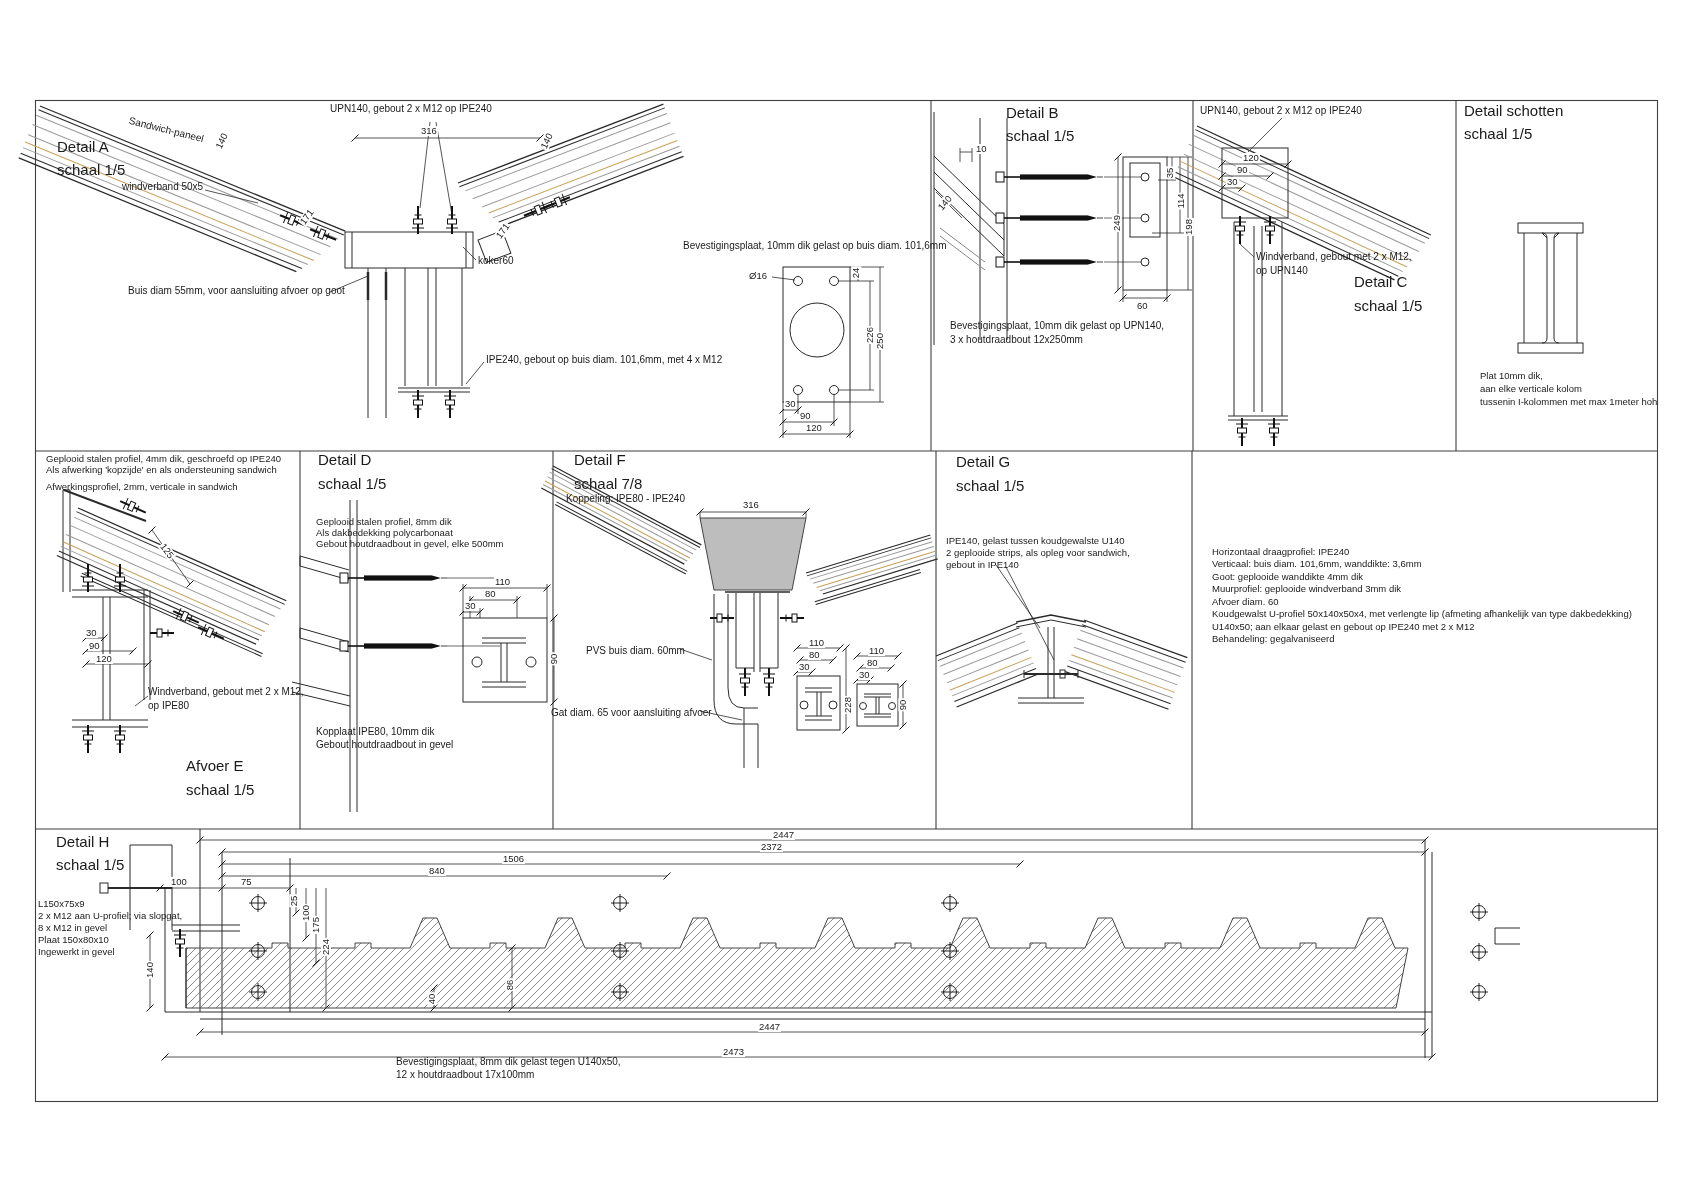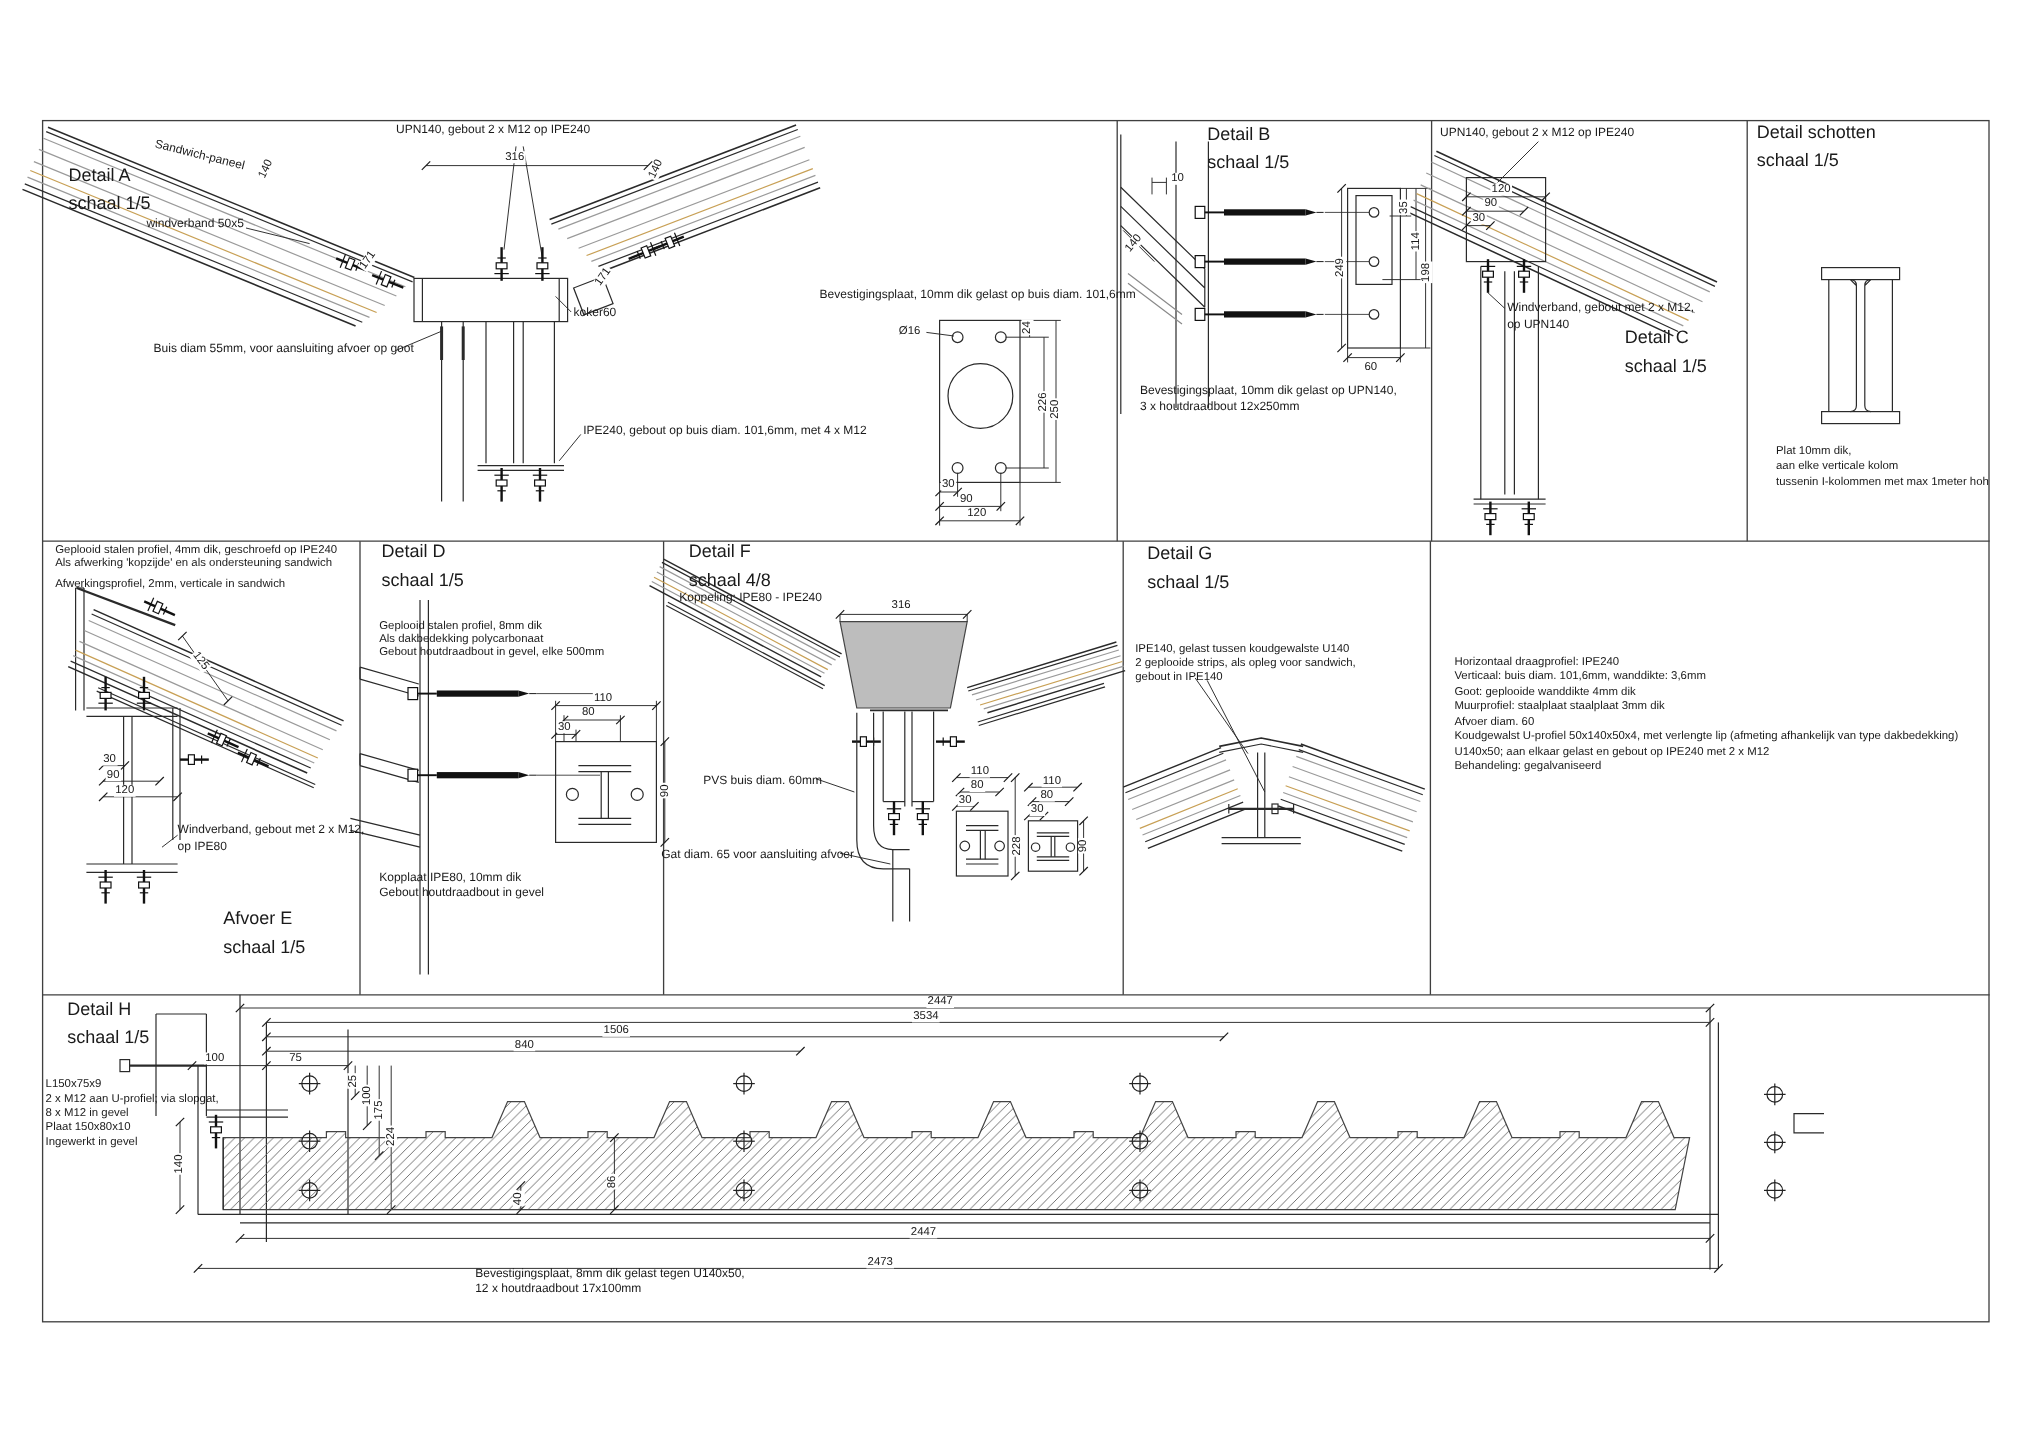--- a/index.html
+++ b/index.html
@@ -673,21 +673,21 @@
   <span class="t n" style="left:316px;top:527px">Als dakbedekking polycarbonaat</span>
   <span class="t n" style="left:316px;top:538px">Gebout houtdraadbout in gevel, elke 500mm</span>
   <span class="t d" style="left:494px;top:577px">110</span>
   <span class="t d" style="left:484px;top:589px">80</span>
   <span class="t d" style="left:464px;top:601px">30</span>
   <span class="t d rv" style="left:548px;top:654px">90</span>
   <span class="t" style="left:316px;top:726px">Kopplaat IPE80, 10mm dik</span>
   <span class="t" style="left:316px;top:739px">Gebout houtdraadbout in gevel</span>
 
   <span class="t ttl" style="left:574px;top:451px">Detail F</span>
-  <span class="t ttl" style="left:574px;top:475px">schaal 4/8</span>
+  <span class="t ttl" style="left:574px;top:475px">schaal 7/8</span>
   <span class="t" style="left:566px;top:493px">Koppeling: IPE80 - IPE240</span>
   <span class="t d" style="left:742px;top:500px">316</span>
   <span class="t" style="left:586px;top:645px">PVS buis diam. 60mm</span>
   <span class="t" style="left:551px;top:707px">Gat diam. 65 voor aansluiting afvoer</span>
   <span class="t d" style="left:808px;top:638px">110</span>
   <span class="t d" style="left:808px;top:650px">80</span>
   <span class="t d" style="left:798px;top:662px">30</span>
   <span class="t d rv" style="left:839px;top:700px">228</span>
   <span class="t d" style="left:868px;top:646px">110</span>
   <span class="t d" style="left:866px;top:658px">80</span>
@@ -696,35 +696,35 @@
 
   <span class="t ttl" style="left:956px;top:453px">Detail G</span>
   <span class="t ttl" style="left:956px;top:477px">schaal 1/5</span>
   <span class="t n" style="left:946px;top:535px">IPE140, gelast tussen koudgewalste U140</span>
   <span class="t n" style="left:946px;top:547px">2 geplooide strips, als opleg voor sandwich,</span>
   <span class="t n" style="left:946px;top:559px">gebout in IPE140</span>
 
   <span class="t n" style="left:1212px;top:546px">Horizontaal draagprofiel: IPE240</span>
   <span class="t n" style="left:1212px;top:558px">Verticaal: buis diam. 101,6mm, wanddikte: 3,6mm</span>
   <span class="t n" style="left:1212px;top:571px">Goot: geplooide wanddikte 4mm dik</span>
-  <span class="t n" style="left:1212px;top:583px">Muurprofiel: staalplaat staalplaat 3mm dik</span>
+  <span class="t n" style="left:1212px;top:583px">Muurprofiel: geplooide windverband 3mm dik</span>
   <span class="t n" style="left:1212px;top:596px">Afvoer diam. 60</span>
   <span class="t n" style="left:1212px;top:608px">Koudgewalst U-profiel 50x140x50x4, met verlengte lip (afmeting afhankelijk van type dakbedekking)</span>
   <span class="t n" style="left:1212px;top:621px">U140x50; aan elkaar gelast en gebout op IPE240 met 2 x M12</span>
   <span class="t n" style="left:1212px;top:633px">Behandeling: gegalvaniseerd</span>
 
   <span class="t ttl" style="left:56px;top:833px">Detail H</span>
   <span class="t ttl" style="left:56px;top:856px">schaal 1/5</span>
   <span class="t n" style="left:38px;top:898px">L150x75x9</span>
   <span class="t n" style="left:38px;top:910px">2 x M12 aan U-profiel; via slopgat,</span>
   <span class="t n" style="left:38px;top:922px">8 x M12 in gevel</span>
   <span class="t n" style="left:38px;top:934px">Plaat 150x80x10</span>
   <span class="t n" style="left:38px;top:946px">Ingewerkt in gevel</span>
   <span class="t d" style="left:772px;top:830px">2447</span>
-  <span class="t d" style="left:760px;top:842px">3534</span>
+  <span class="t d" style="left:760px;top:842px">2372</span>
   <span class="t d" style="left:502px;top:854px">1506</span>
   <span class="t d" style="left:428px;top:866px">840</span>
   <span class="t d" style="left:170px;top:877px">100</span>
   <span class="t d" style="left:240px;top:877px">75</span>
   <span class="t d rv" style="left:288px;top:896px">25</span>
   <span class="t d rv" style="left:297px;top:908px">100</span>
   <span class="t d rv" style="left:307px;top:920px">175</span>
   <span class="t d rv" style="left:317px;top:942px">224</span>
   <span class="t d rv" style="left:141px;top:965px">140</span>
   <span class="t d rv" style="left:426px;top:994px">40</span>

